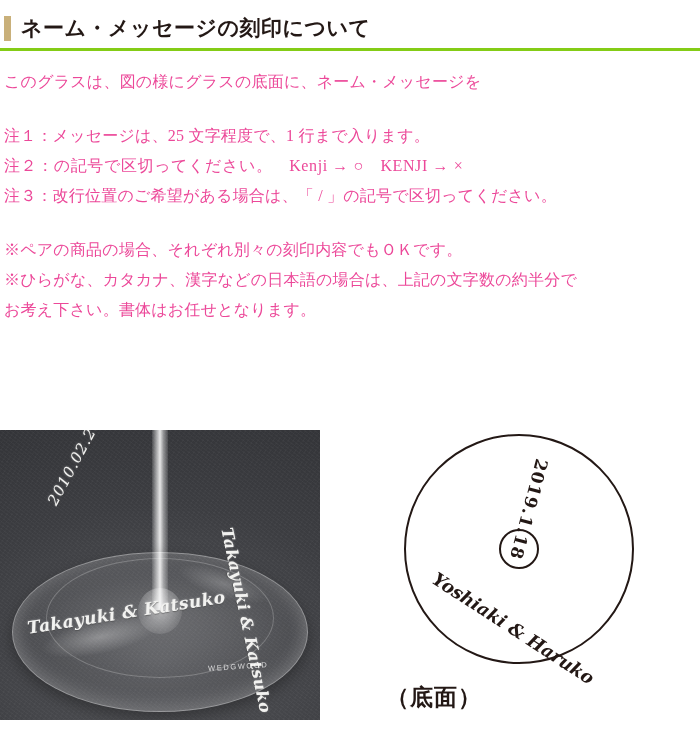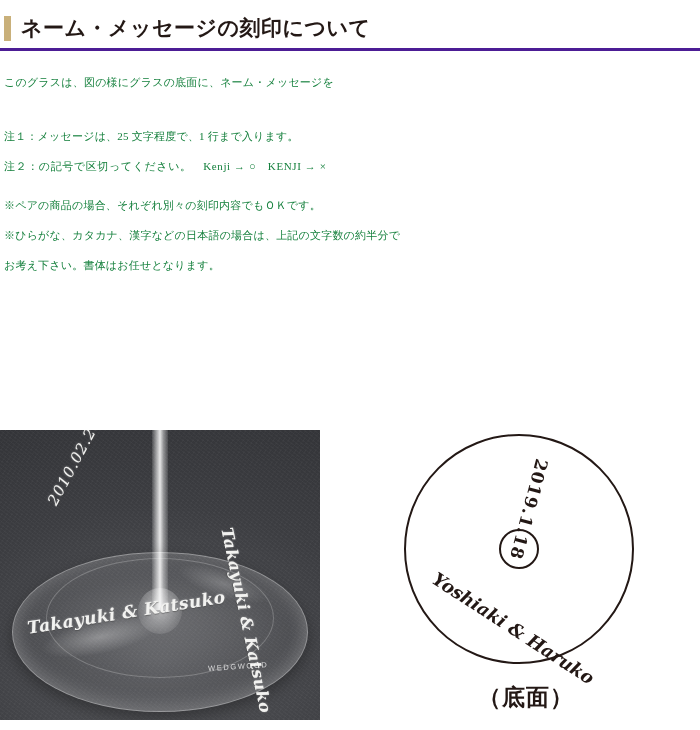--- a/index.html
+++ b/index.html
@@ -18,21 +18,21 @@
     width: 700px;
     height: 730px;
   }
 
   
   .heading {
     display: flex;
     align-items: center;
     gap: 10px;
     padding: 8px 0 6px 2px;
-    border-bottom: 3px solid #4c1d95;
+    border-bottom: 3px solid #84cc16;
     margin: 6px 0 0 0;
   }
   .heading-bar {
     width: 7px;
     height: 25px;
     background: #c9b07a;
     flex: 0 0 auto;
     margin-left: 2px;
   }
   .heading-title {
@@ -41,28 +41,28 @@
     letter-spacing: 0.5px;
     color: #231815;
     white-space: nowrap;
   }
 
   
   .body-text {
     padding: 0 4px;
   }
   .para {
-    font-size: 11px;
+    font-size: 16px;
     line-height: 30px;
     letter-spacing: 0.2px;
-    color: #15803d;
+    color: #ec4899;
   }
   .block-gap-1 { margin-top: 16px; }
   .block-gap-2 { margin-top: 24px; font-family: Liberation Serif, serif; }
-  .block-gap-3 { margin-top: 9px; }
+  .block-gap-3 { margin-top: 24px; }
   .indent-ex { padding-left: 40px; }
   .mono-ish { letter-spacing: 0.6px; }
 
   
   .figures {
     position: absolute;
     left: 0;
     top: 424px;
     width: 700px;
     height: 306px;
@@ -231,21 +231,21 @@
     font-size: 18px;
     color: #231815;
     transform: rotate(33deg);
     transform-origin: left top;
     white-space: nowrap;
   }
   .caption {
     position: absolute;
     left: 0; top: 248px;
     width: 280px;
-    text-align: center;
+    text-align: left;
     font-size: 23px;
     font-weight: bold;
     color: #231815;
     letter-spacing: 1px;
   }
 </style>
 </head>
 <body>
 
 <div class="page">
@@ -257,20 +257,21 @@
 
   <div class="body-text">
 
     <div class="block-gap-1">
       <div class="para">このグラスは、図の様にグラスの底面に、ネーム・メッセージを</div>
     </div>
 
     <div class="block-gap-2">
       <div class="para">注１：メッセージは、25 文字程度で、1 行まで入ります。</div>
       <div class="para mono-ish">注２：の記号で区切ってください。　Kenji → ○　KENJI → ×</div>
+      <div class="para">注３：改行位置のご希望がある場合は、「 / 」の記号で区切ってください。</div>
     </div>
 
     <div class="block-gap-3">
       <div class="para">※ペアの商品の場合、それぞれ別々の刻印内容でもＯＫです。</div>
       <div class="para">※ひらがな、カタカナ、漢字などの日本語の場合は、上記の文字数の約半分で</div>
       <div class="para">お考え下さい。書体はお任せとなります。</div>
     </div>
 
   </div>
 

